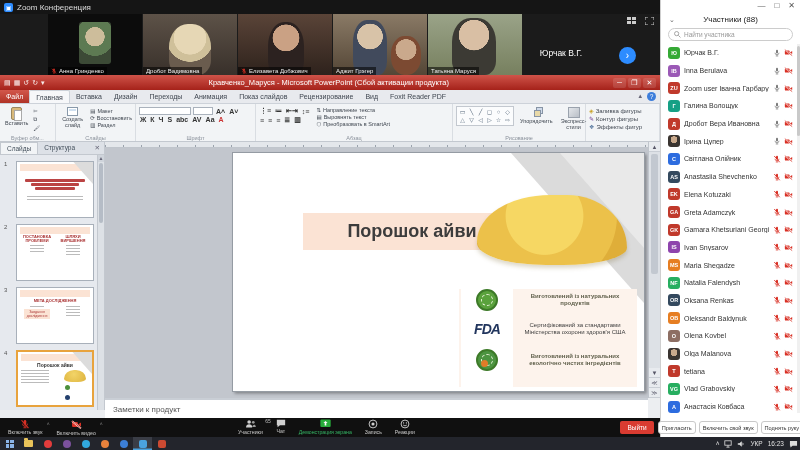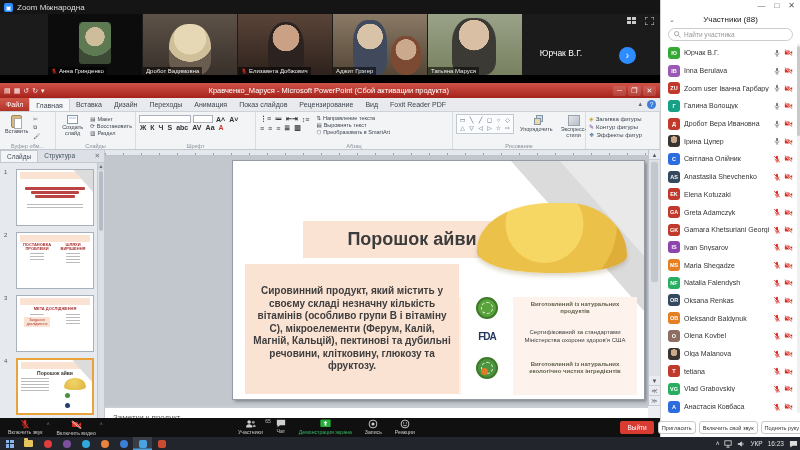--- a/index.html
+++ b/index.html
@@ -42,21 +42,21 @@
   .bg-v5 .face{position:absolute;left:24px;top:4px;width:44px;height:57px;border-radius:42% 42% 25% 25%;
        background:radial-gradient(circle at 50% 30%,#d9bfa4 0 33%,#3c3a34 34%);}
   .vname{position:absolute;left:0;bottom:0;max-width:100%;background:rgba(0,0,0,.55);color:#eee;
        font-size:6px;padding:1px 3px;display:flex;align-items:center;gap:2px;white-space:nowrap;}
   .speaker-label{position:absolute;left:515px;top:34px;width:92px;text-align:center;color:#fff;font-size:8.5px;}
   .next-btn{position:absolute;left:619px;top:33px;width:17px;height:17px;border-radius:50%;background:#2d8cff;
        color:#fff;font-size:10px;display:flex;align-items:center;justify-content:center;}
   .strip-icons{position:absolute;right:6px;top:3px;display:flex;gap:8px;color:#ddd;}
 
   
-  .ppt{position:absolute;left:0;top:75px;width:660px;height:343px;background:#eceef1;margin-top:8px;}
+  .ppt{position:absolute;left:0;top:75px;width:660px;height:343px;background:#eceef1;}
   .ppt-title{position:absolute;top:0;left:0;right:0;height:15px;
        background:linear-gradient(#cf5349,#a5221a);display:flex;align-items:center;color:#fff;font-size:7.5px;}
   .qat{display:flex;gap:3px;margin-left:4px;align-items:center;font-size:7px;color:#fff;}
   .qat span{opacity:.9}
   .ppt-title .t{flex:1;text-align:center;white-space:nowrap;overflow:hidden;}
   .winbtns{display:flex;margin-right:4px;gap:2px;}
   .winbtns span{width:13px;height:10px;font-size:7px;line-height:9px;text-align:center;color:#fff;
        background:rgba(255,255,255,.12);border-radius:2px;}
   .tabs{position:absolute;top:15px;left:0;right:0;height:14px;background:#e8eaee;border-bottom:1px solid #cdd2d9;
        display:flex;align-items:stretch;font-size:7px;color:#3f4650;}
@@ -143,21 +143,21 @@
       background:radial-gradient(#eee2cf,rgba(255,255,255,0));z-index:-1;}
   .logocol{position:absolute;left:228px;top:136px;width:52px;height:98px;background:#fff;}
   .brow{position:absolute;left:228px;width:176px;display:flex;align-items:center;}
   .blogo{width:52px;display:flex;align-items:center;justify-content:center;flex:none;}
   .bcap{flex:1;font-size:6px;font-weight:bold;color:#5f5f4a;text-align:center;line-height:1.25;padding:0 4px;}
   .brow.fda .bcap{color:#3d3d3d;font-weight:normal;}
   .seal{width:22px;height:22px;border-radius:50%;background:#5aa23c;border:2px solid #3d7a28;position:relative;}
   .seal:before{content:"";position:absolute;inset:3px;border-radius:50%;border:1px dashed #e8f2d8;}
   .seal.eco{background:#4c9440;}
   .seal.eco:after{content:"";position:absolute;left:3px;bottom:2px;width:7px;height:7px;border-radius:50%;background:#e07c28;}
-  .fdatxt{font-size:10px;font-weight:bold;color:#22365e;letter-spacing:-1px;}
+  .fdatxt{font-size:14px;font-weight:bold;color:#22365e;font-style:italic;letter-spacing:-1px;}
   .vscroll{position:absolute;right:0;top:67px;width:12px;bottom:20px;background:#dde1e6;border-left:1px solid #c0c5cc;
       font-size:6px;color:#556;text-align:center;}
   .vscroll .btn{height:10px;line-height:10px;background:#e8ebef;border-bottom:1px solid #c9ced5;}
   .vscroll .thumb2{margin:2px 2px;height:120px;background:#c2c8d0;border-radius:2px;}
   .vscroll .bot{position:absolute;bottom:0;left:0;right:0;}
   .notes{position:absolute;left:105px;right:12px;bottom:0;height:20px;background:#fff;border-top:2px solid #c9ced5;
       font-size:8px;color:#555;display:flex;align-items:center;padding-left:8px;}
 
   
   .ztool{position:absolute;left:0;top:418px;width:660px;height:19px;background:#101010;}
@@ -201,21 +201,21 @@
   .folder:before{content:"";position:absolute;left:0;top:-2px;width:4px;height:2px;background:#e8c35a;border-radius:1px 1px 0 0;}
   .tray{position:absolute;right:2px;top:0;height:13px;display:flex;align-items:center;gap:5px;color:#e0e0e0;font-size:6.5px;}
 </style>
 </head>
 <body>
 
 <div class="screen">
 
   <div class="ztb">
     <span class="zoom-logo">▣</span>
-    <span>Zoom Міжнародна</span>
+    <span>Zoom Конференция</span>
   </div>
   <div class="share-banner">Вы просматриваете экран Татьяна Маруся</div>
   <button class="view-settings">
     <span>Настройки просмотра</span>
       <span>▾</span>
   </button>
 
   <div class="vstrip">
     <div id="tiles">
         <div class="tile" style="left: 48px;">
@@ -540,21 +540,20 @@
           <div class="th"></div>
       </div>
     </div>
 
     <div class="sarea">
       <div class="ruler"></div>
       <div class="slide">
         <div class="tri"></div>
         <div class="tri2"></div>
         <div class="sl-title">Порошок айви</div>
-        <div class="sl-body">Сировинний продукт, який містить у своєму складі незначну кількість вітамінів (особливо групи В і вітаміну С), мікроелементи (Ферум, Калій, Магній, Кальцій), пектинові та дубильні речовини, клітковину, глюкозу та фруктозу.</div>
         <div class="rightbg"></div>
         <div class="logocol"></div>
         <div class="powder"></div>
         <div id="badges">
             <div class="brow " style="top:136px">
     <span class="blogo">
                 <span class="seal "></span>
               </span>
               <span class="bcap">Виготовлений із натуральних продуктів</span>
             </div>

